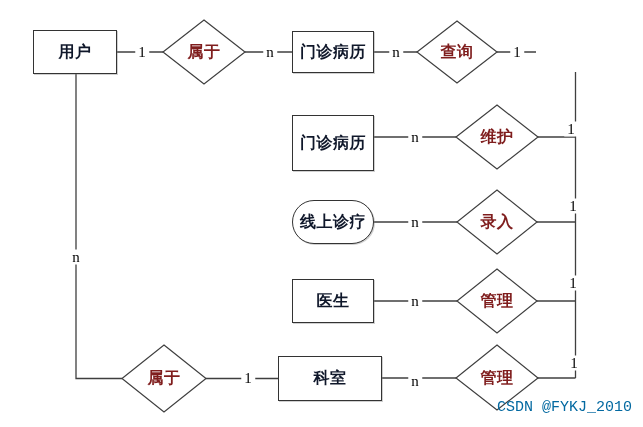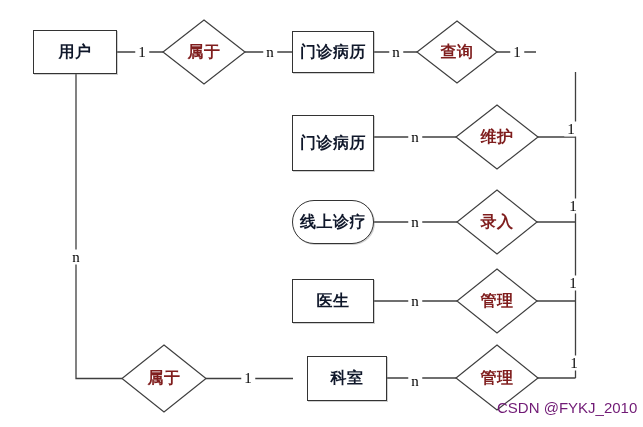--- a/index.html
+++ b/index.html
@@ -46,33 +46,33 @@
     color: #000000;
     background: #ffffff;
     padding: 0 3px;
     line-height: 1;
     white-space: nowrap;
   }
   .watermark {
     position: absolute;
     left: 497px;
     top: 399px;
-    font-family: Liberation Sans, sans-serif;
+    font-family: Liberation Mono, monospace;
     font-size: 15px;
-    color: #701a75;
+    color: #0369a1;
     white-space: nowrap;
   }
   
   #e0 { left: 33px;  top: 30px;  width: 84px; height: 44px; }
   #e1 { left: 292px; top: 31px;  width: 82px; height: 42px; }
   #e2 { left: 536px; top: 31px;  width: 81px; height: 42px; }
   #e3 { left: 292px; top: 115px; width: 82px; height: 56px; }
   #e4 { left: 292px; top: 200px; width: 82px; height: 44px; border-radius: 22px; }
   #e5 { left: 292px; top: 279px; width: 82px; height: 44px; }
-  #e6 { left: 307px; top: 356px; width: 80px; height: 45px; font-family: Liberation Mono, monospace; }
+  #e6 { left: 278px; top: 356px; width: 104px; height: 45px; font-family: Liberation Mono, monospace; }
   
   #r0 { left: 204px; top: 52px; }
   #r1 { left: 457px; top: 52px; }
   #r2 { left: 497px; top: 137px; }
   #r3 { left: 497px; top: 222px; }
   #r4 { left: 497px; top: 301px; }
   #r5 { left: 164px; top: 378px; }
   #r6 { left: 497px; top: 378px; }
   
   #c0  { left: 142px; top: 52px; }

